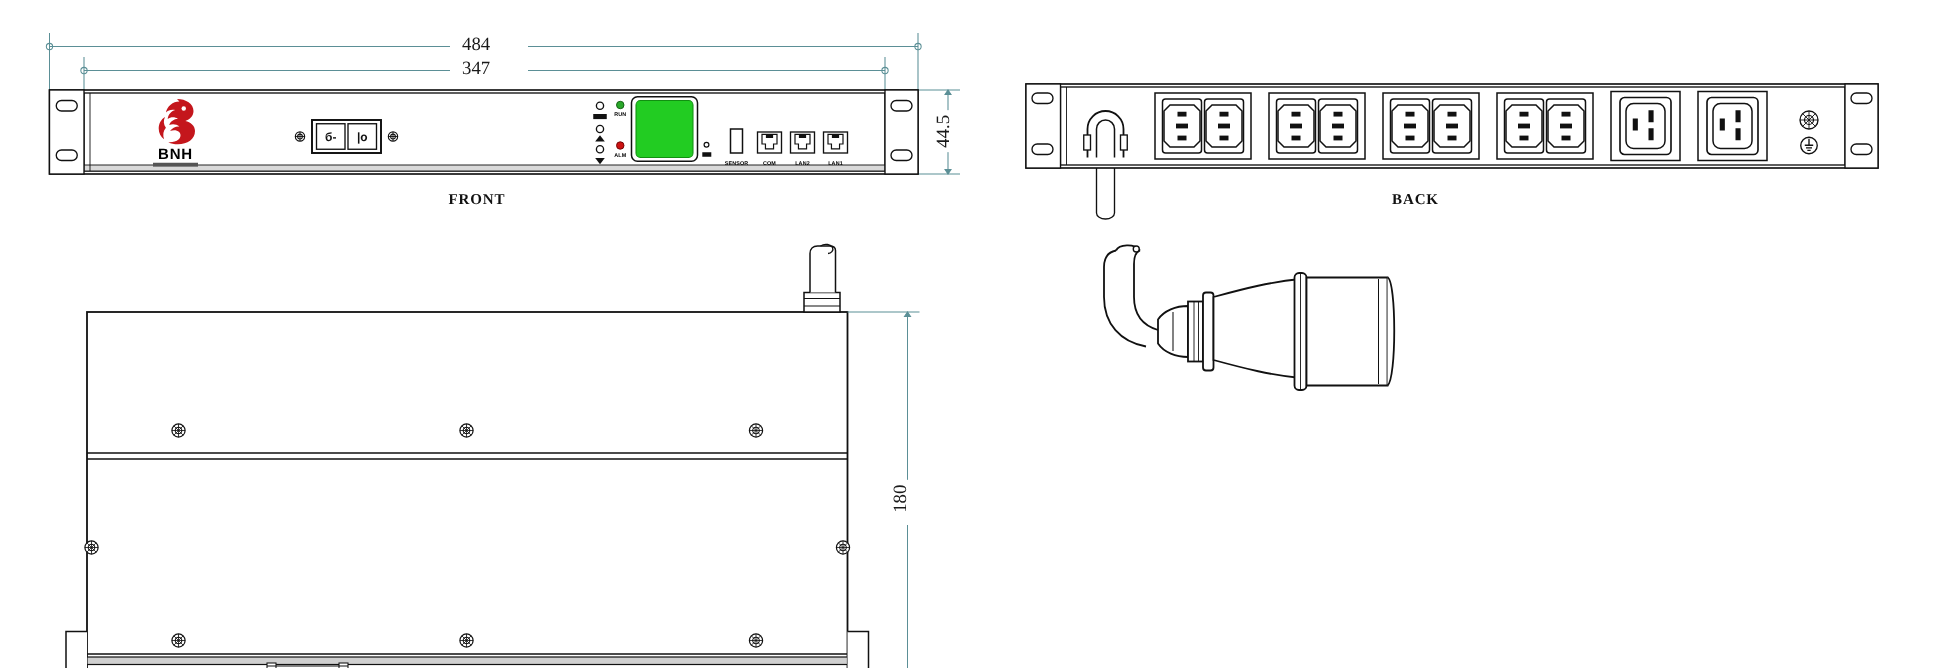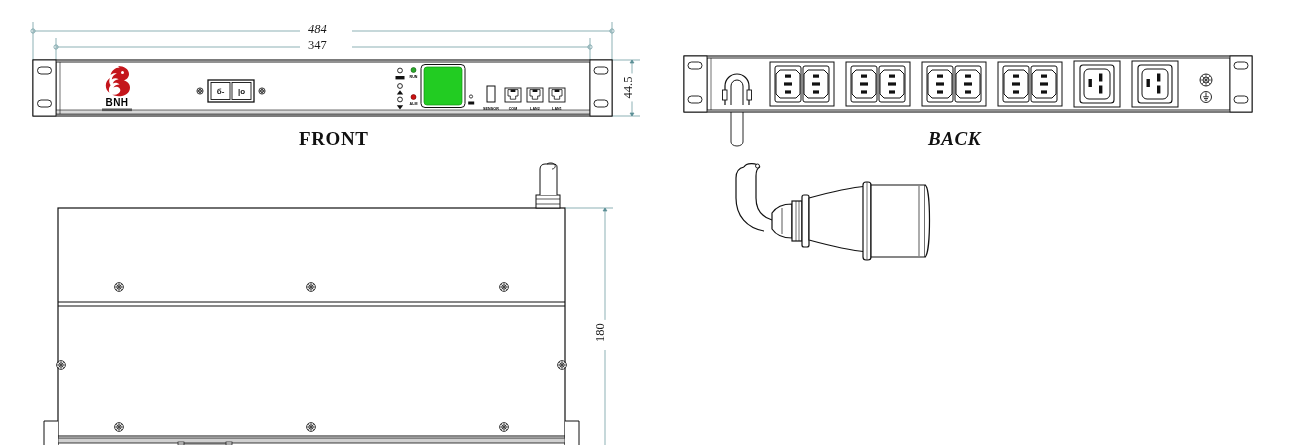--- a/index.html
+++ b/index.html
@@ -3,21 +3,21 @@
 <meta charset="utf-8">
 <style>
   html,body{margin:0;padding:0;background:#ffffff;}
   body{width:1300px;height:445px;position:relative;overflow:hidden;
        font-family:"Liberation Serif",serif;color:#000;}
   .stage{position:absolute;inset:0;}
   .abs{position:absolute;}
   svg{display:block;overflow:visible;}
   .lbl{position:absolute;font-family:"Liberation Serif",serif;color:#111;
        white-space:nowrap;}
-  .viewname{font-size:19px;font-weight:700;letter-spacing:.6px;}
+  .viewname{font-size:10px;font-weight:700;letter-spacing:.6px;}
   .dimtxt{font-size:12.5px;color:#1a1a1a;background:#fff;padding:0 3px;}
   .dimtxt.vert{transform:rotate(-90deg);transform-origin:50% 50%;}
   .porttxt{font-family:"Liberation Sans",sans-serif;font-size:3.6px;
            font-weight:700;letter-spacing:.1px;color:#111;}
   .logotxt{font-family:"Liberation Sans",sans-serif;font-weight:900;
            letter-spacing:.5px;color:#111;}
 </style>
 </head>
 <body>
 
@@ -158,27 +158,27 @@
         <text x="535" y="110" text-anchor="middle" class="porttxt">LAN2</text>
       </g>
       <g>
         <g transform="translate(549,88)">
             <use href="#rj45"></use>
           </g>
         <text x="557" y="110" text-anchor="middle" class="porttxt">LAN1</text>
       </g>
     </svg>
 
-    <div class="lbl dimtxt" style="left:305px;top:22px;font-style:italic;">484</div>
+    <div class="lbl dimtxt" style="left:305px;top:22px;">484</div>
     <div class="lbl dimtxt" style="left:305px;top:38px;">347</div>
     <div class="lbl dimtxt vert" style="left:615px;top:80px;">44.5</div>
     <div class="lbl viewname" style="left:299px;top:128px;">FRONT</div>
   </div>
 
-  <div class="abs" style="left:660px;top:0;width:640px;height:160px;font-style:italic;">
+  <div class="abs" style="left:660px;top:0;width:640px;height:160px;">
     <svg width="640" height="160" viewBox="0 0 640 160">
       <defs>
         <g id="c13">
           <rect x="0" y="0" width="26" height="36" rx="2" fill="#fff" stroke="#111" stroke-width="1"></rect>
           <path d="M5 4 h16 l4 4 v20 l-4 4 h-16 l-4 -4 v-20 z" fill="#fff" stroke="#111" stroke-width="1"></path>
           <rect x="10" y="8.5" width="6" height="3.2" fill="#111"></rect>
           <rect x="9" y="16.4" width="8" height="3.2" fill="#111"></rect>
           <rect x="10" y="24.4" width="6" height="3.2" fill="#111"></rect>
         </g>
         <g id="c19">

